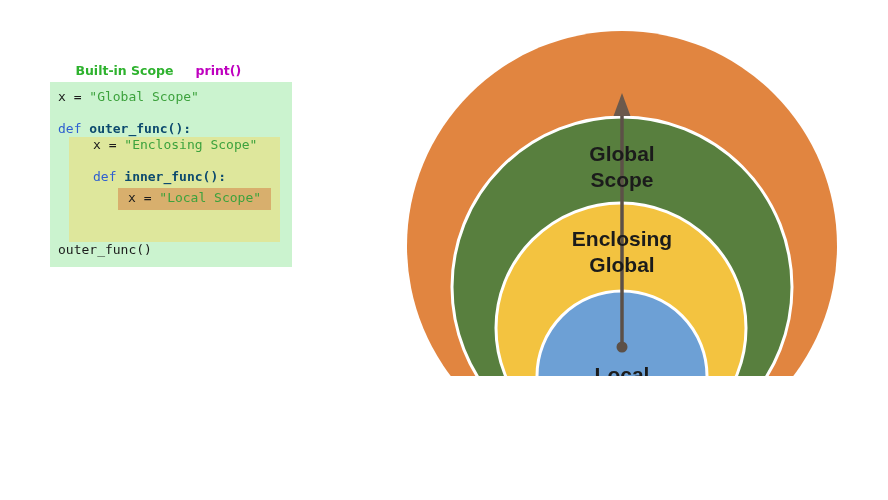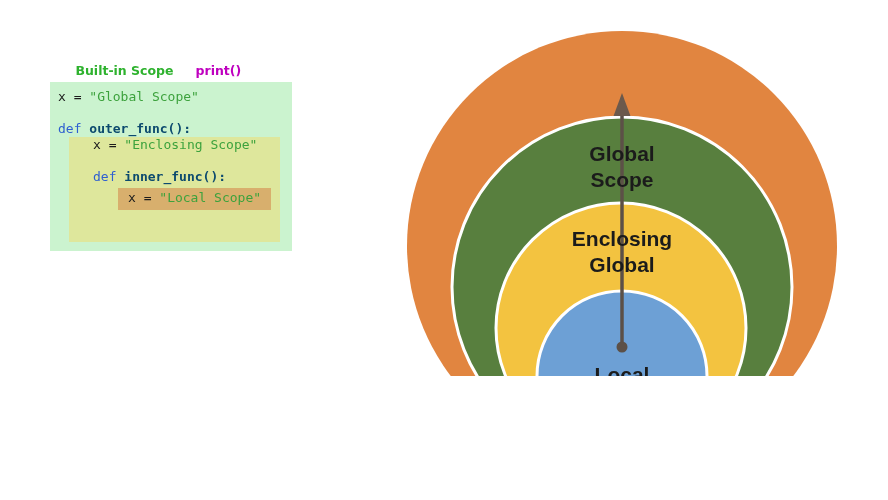--- a/index.html
+++ b/index.html
@@ -95,20 +95,21 @@
       <div class="line"><span class="kw">def </span><span class="fname">inner_func():</span></div>
 
       <div class="local-block">
         <div class="line"><span>x = </span><span class="str">"Local Scope"</span></div>
       </div>
 
       <div class="line blank"></div>
       <div class="line blank-short"></div>
     </div>
 
+    <div class="line">outer_func()</div>
   </div>
 
   <svg class="diagram-svg" width="888" height="500" viewBox="0 0 888 500">
     <circle cx="622" cy="246" r="215" fill="#e18540"></circle>
     <circle cx="622" cy="287" r="170" stroke="#ffffff" stroke-width="3" fill="#587f3e"></circle>
     <circle cx="621" cy="328" r="125" stroke="#ffffff" stroke-width="3" fill="#f3c340"></circle>
     <circle cx="622" cy="376" r="85" stroke="#ffffff" stroke-width="3" fill="#6da0d5"></circle>
 
     <line x1="622" y1="347" x2="622" y2="112" stroke-width="3.5" stroke="#5c5047"></line>
     <polygon points="622,93 613.5,116 630.5,116" fill="#6b594c"></polygon>

